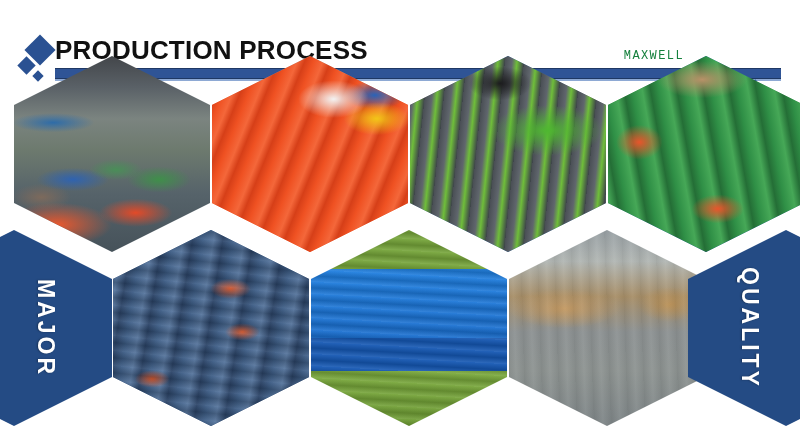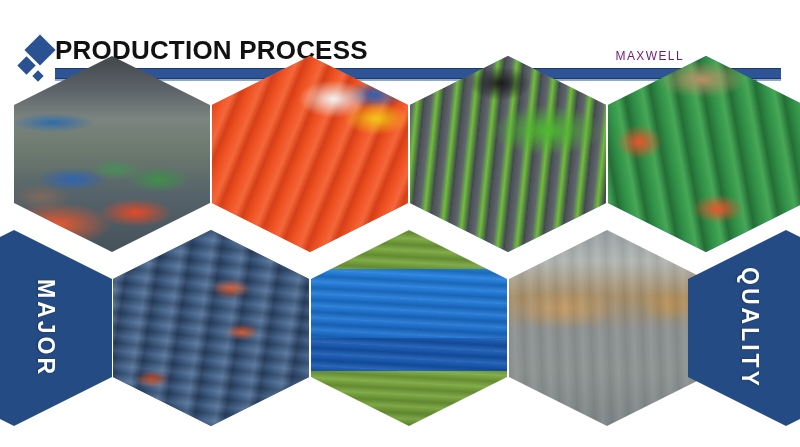--- a/index.html
+++ b/index.html
@@ -17,22 +17,22 @@
   .dia.d3{width:8px;height:8px;left:34px;top:41px;}
 
   .title{
     position:absolute;left:55px;top:2px;
     font-size:26px;font-weight:bold;letter-spacing:.2px;
     color:#111111;white-space:nowrap;line-height:34px;
     font-family:"Liberation Sans", sans-serif;
   }
   .brand{
     position:absolute;right:28px;top:18px;
-    font-size:12px;color:#701a75;letter-spacing:1.4px;
-    white-space:nowrap;font-family:Liberation Sans, sans-serif;
+    font-size:12px;color:#15803d;letter-spacing:1.4px;
+    white-space:nowrap;font-family:Liberation Mono, monospace;
   }
   .bar-thick{
     position:absolute;left:55px;top:37px;width:726px;height:9px;
     background:#2f5496;border-top:1px solid #1f3864;border-bottom:1px solid #1f3864;
   }
   .bar-thin{
     position:absolute;left:55px;top:48px;width:726px;height:2px;background:#8ea9d4;
   }
   .notch{position:absolute;left:730px;top:49px;width:26px;height:13px;overflow:visible;}
 

